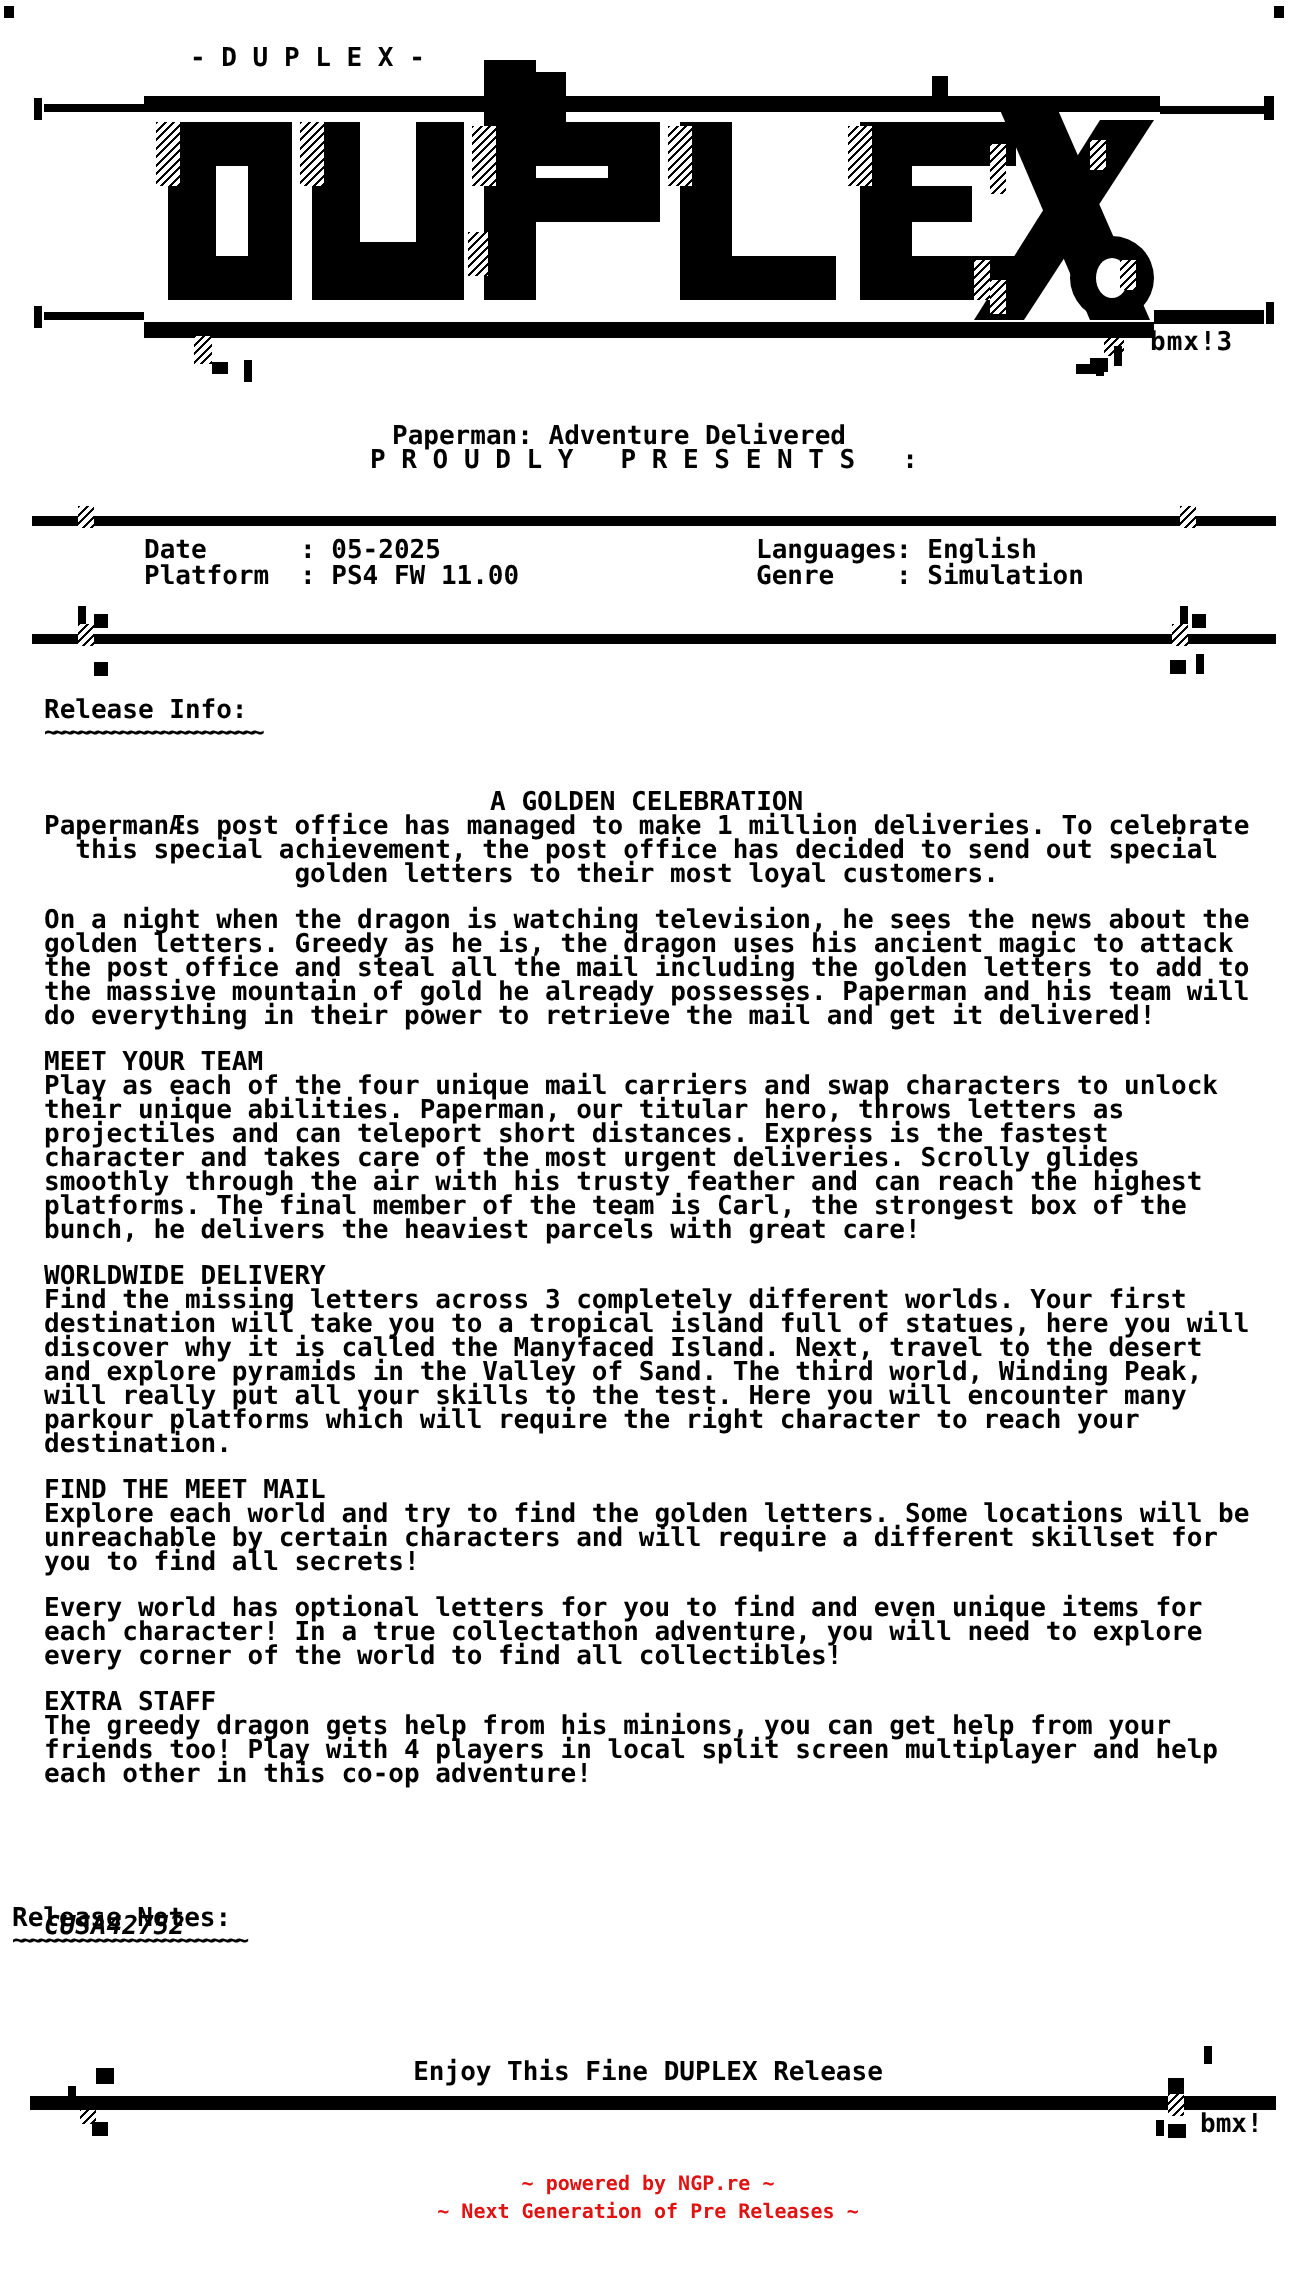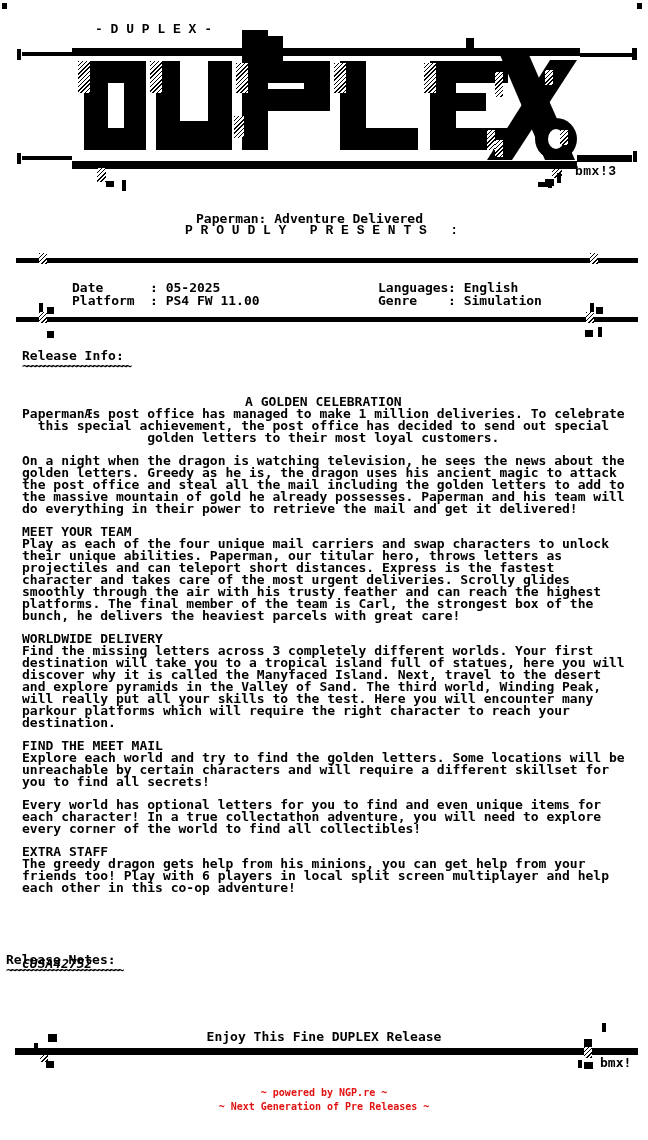--- a/index.html
+++ b/index.html
@@ -19,27 +19,27 @@
   #logo-art{top:0;height:200px;}
   #mid-art{top:250px;height:100px;}
   #footer-art{top:1005px;height:78px;}
   .xstroke{position:absolute;background:#000;}
   #x-stroke-a{left:495px;top:55px;width:85px;height:105px;
     clip-path:polygon(5px 0,34px 0,80px 105px,50px 105px);}
   #x-stroke-b{left:487px;top:60px;width:95px;height:100px;
     clip-path:polygon(63px 0,90px 0,25px 100px,0 100px);}
   #x-loop-outer{left:535px;top:118px;width:42px;height:42px;background:#000;border-radius:50%;}
   #x-loop-inner{left:548px;top:129px;width:16px;height:20px;background:#fff;border-radius:50%;}
-  .smalltext{font-size:13px;line-height:13px;white-space:pre;font-family:Liberation Mono, monospace;}
+  .smalltext{font-size:13px;line-height:13px;white-space:pre;}
   #duplex-small{left:95px;top:23px;}
   #proudly{left:185px;top:176px;margin-top:48px;}
   #bmx11{left:575px;top:165px;letter-spacing:0.5px;}
   #page-title{left:196px;top:213px;}
   
-  .info-pre{position:absolute;top:20px;margin-top:12px;}
+  .info-pre{position:absolute;top:20px;}
   #info-left{left:72px;}
   #info-right{left:378px;}
   .ln{display:block;font-size:13px;line-height:12.5px;white-space:pre;}
   .lbl-l{display:inline-block;width:78px;}
   .lbl-r{display:inline-block;width:70px;}
   
   #chunk-release-info{left:22px;top:350px;}
   #chunk-sections{left:22px;top:396px;}
   #chunk-release-notes{left:6px;top:922px;margin-top:32px;}
   #chunk-cusa{left:22px;top:958px;font-style:italic;}
@@ -190,21 +190,21 @@
   </div>
   <div class="sec">
 
     <pre class="t sec-b">Every world has optional letters for you to find and even unique items for
 each character! In a true collectathon adventure, you will need to explore
 every corner of the world to find all collectibles!</pre>
   </div>
   <div class="sec">
     <div class="nfo-h sec-h">EXTRA STAFF</div>
     <pre class="t sec-b">The greedy dragon gets help from his minions, you can get help from your
-friends too! Play with 6 players in local split screen multiplayer and help
+friends too! Play with 4 players in local split screen multiplayer and help
 each other in this co-op adventure!</pre>
   </div>
 </div>
 
 <div class="abs" id="chunk-release-notes">
   <div class="nfo-h">Release Notes:</div>
   <span class="squiggle">~~~~~~~~~~~~~~~~~~~~~~~~~~~~</span>
 </div>
 <div class="abs t" id="chunk-cusa">CUSA42752</div>
 

